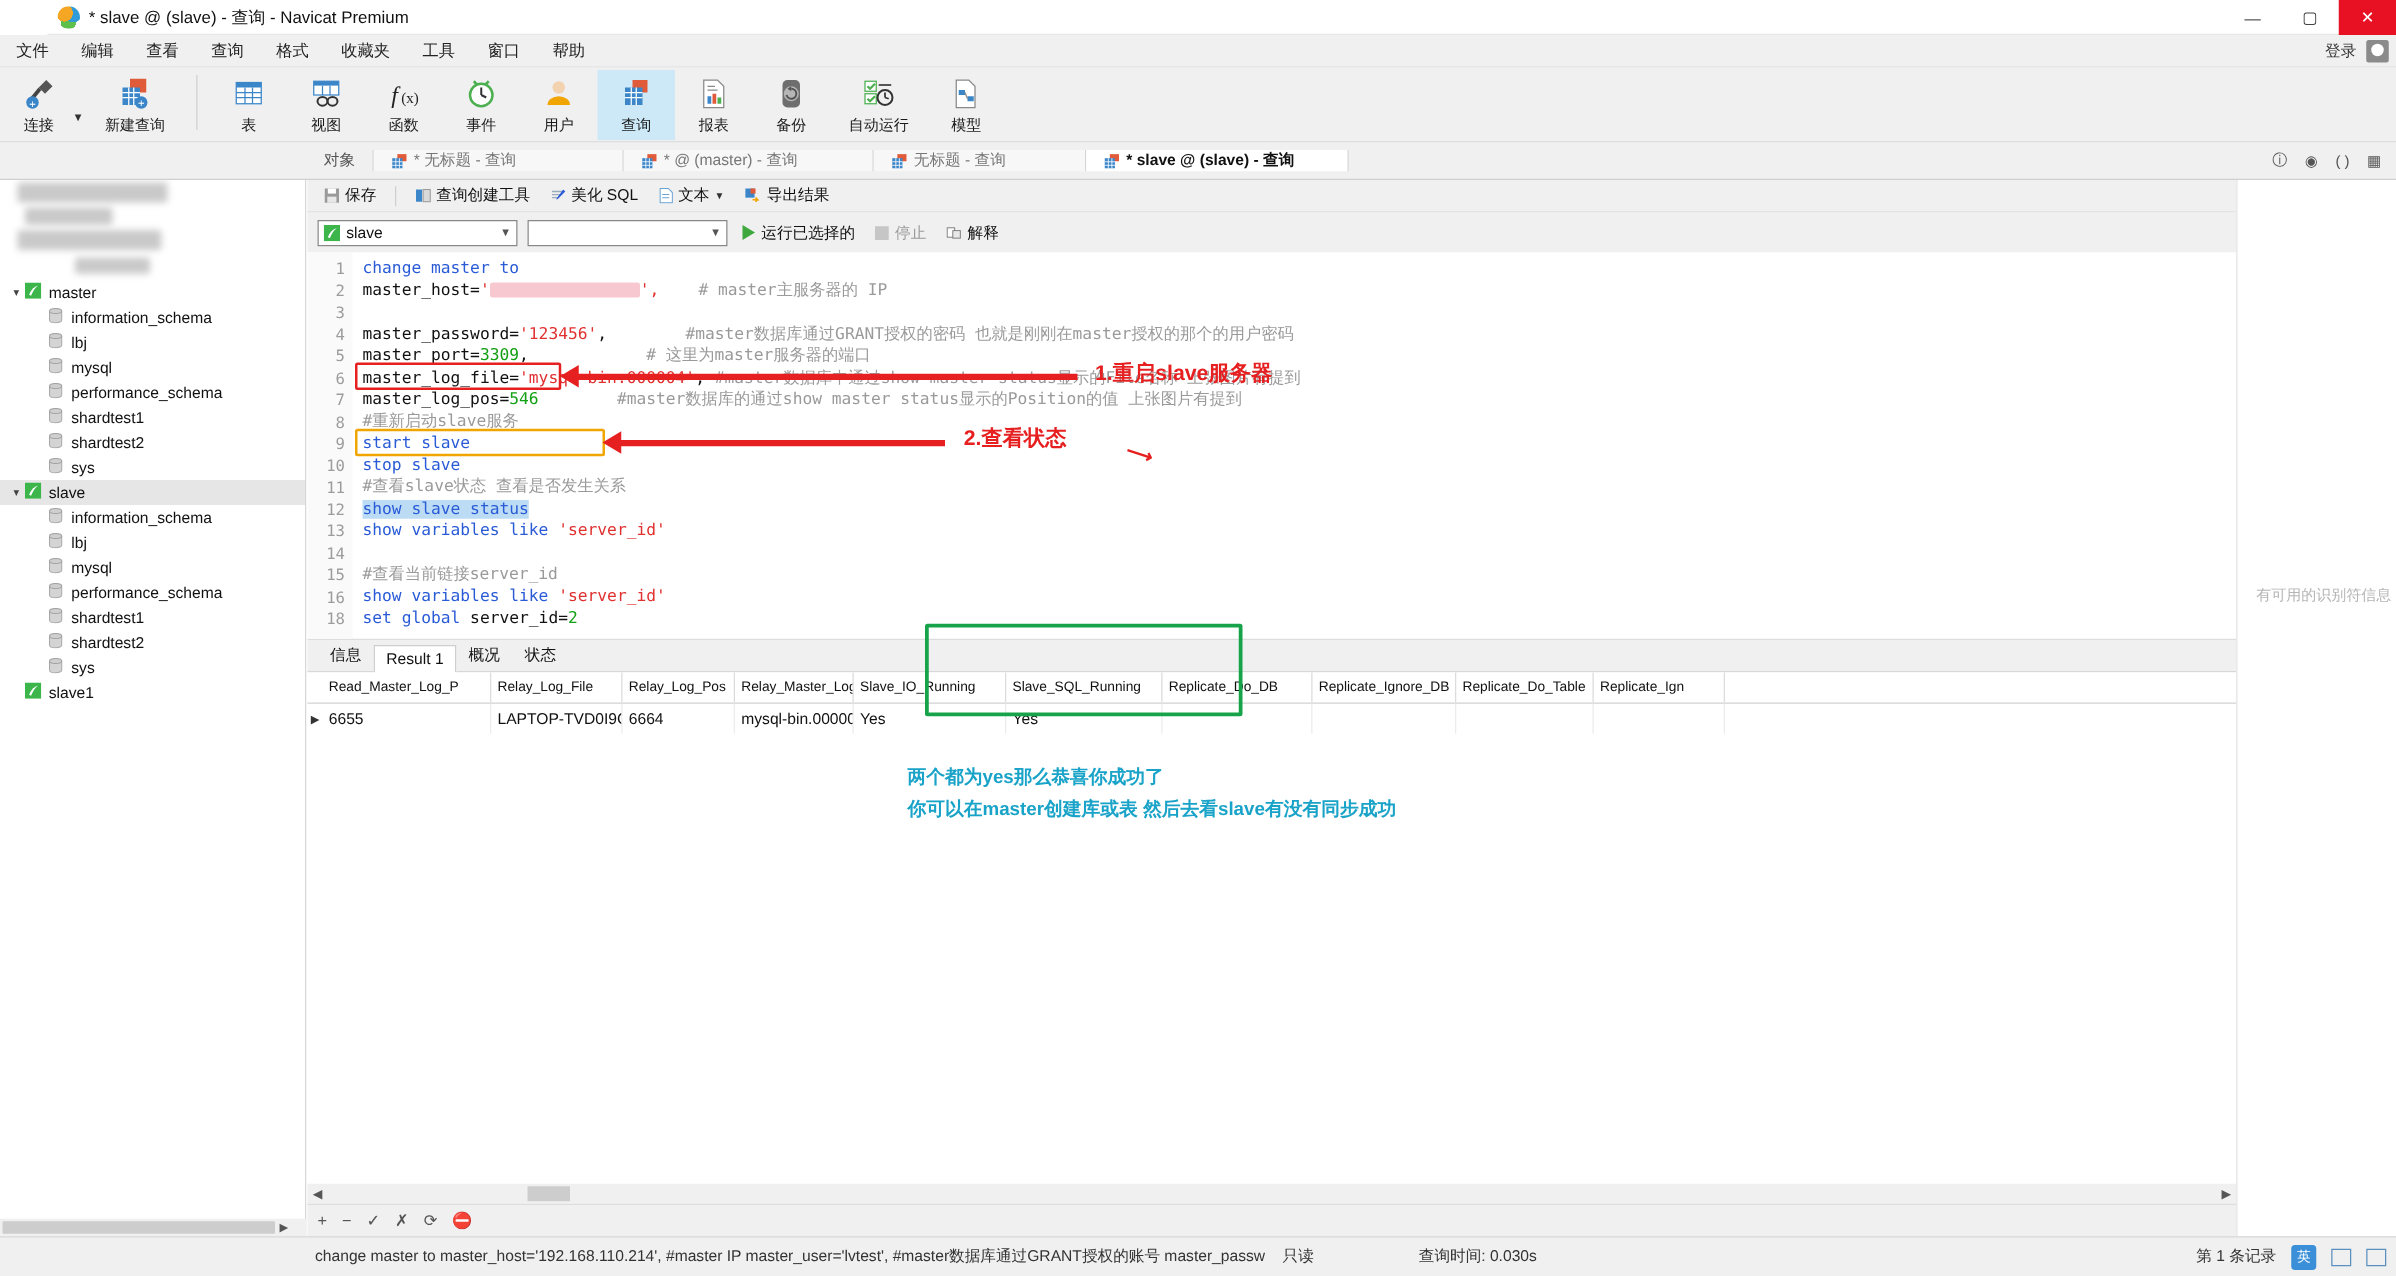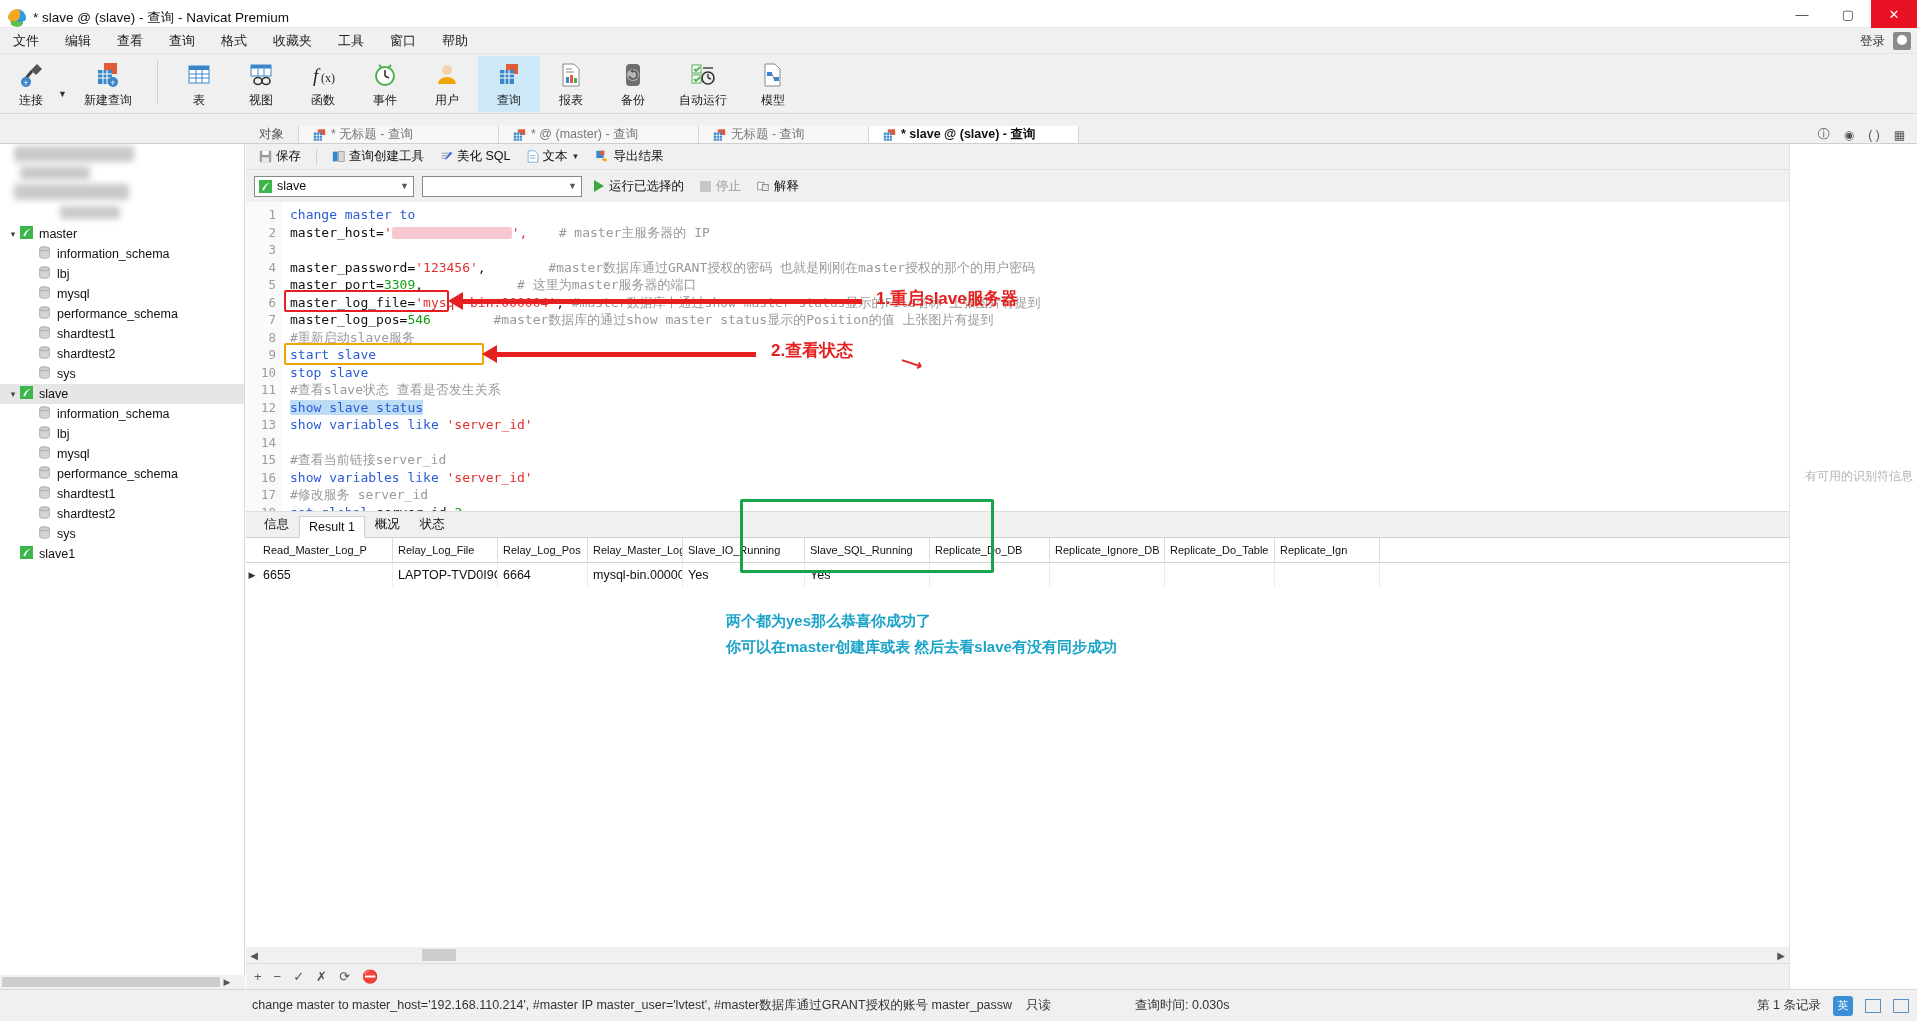--- a/index.html
+++ b/index.html
@@ -5,22 +5,22 @@
   * { box-sizing: border-box; }
   html, body { margin:0; padding:0; }
   body {
     width:1917px; height:1021px;
     font-family:"Liberation Sans","DejaVu Sans",sans-serif;
     font-size:13px; color:#1a1a1a;
     background:#ffffff; overflow:hidden;
     position:relative;
   }
   
-  .titlebar{height:28px;background:#ffffff;display:flex;align-items:flex-end;
-    border-bottom:1px solid #e8e8e8;position:relative;}
+  .titlebar{height:28px;background:#ffffff;display:flex;align-items:center;
+    border-bottom:1px solid #e8e8e8;position:relative;margin-left:38px;}
   .tb-logo{width:18px;height:18px;margin-left:8px;margin-right:7px;border-radius:50%;
     background:
       radial-gradient(circle at 30% 30%, #f5a623 0 38%, transparent 39%),
       radial-gradient(circle at 70% 35%, #2f9bd8 0 38%, transparent 39%),
       radial-gradient(circle at 48% 72%, #5ec04b 0 38%, transparent 39%),
       #ffffff;}
   .tb-title{font-size:13.5px;color:#111;}
   .tb-ctrl{position:absolute;right:0;top:0;height:28px;display:flex;}
   .tb-btn{width:46px;height:28px;display:flex;align-items:center;justify-content:center;
     font-size:13px;color:#444;}
@@ -39,21 +39,21 @@
     border-bottom:1px solid #d7d7d7;padding-top:2px;}
   .tool{width:62px;height:56px;display:flex;flex-direction:column;align-items:center;
     justify-content:flex-start;padding-top:4px;}
   .tool.wide{width:78px;}
   .tool.active{background:#cde8f7;}
   .tool .ic{height:30px;display:flex;align-items:center;justify-content:center;}
   .tool .lb{font-size:12px;color:#1a1a1a;margin-top:2px;white-space:nowrap;}
   .tsep{width:1px;height:44px;background:#d0d0d0;margin:4px 10px 0 10px;}
   .dropcaret{font-size:9px;color:#333;align-self:center;margin:18px 2px 0 -4px;}
   
-  .tabstrip{height:30px;background:#f0f0f0;display:flex;align-items:flex-end;
+  .tabstrip{height:30px;background:#f0f0f0;display:flex;align-items:center;
     border-bottom:1px solid #cfcfcf;position:relative;}
   .tabstrip-left{width:245px;background:#f0f0f0;border-right:1px solid #cfcfcf;}
   .tab{display:flex;align-items:center;gap:5px;padding:0 14px;font-size:12.5px;
     background:#f7f7f7;border-right:1px solid #d5d5d5;color:#777;white-space:nowrap;}
   .tab.obj{color:#555;background:#f0f0f0;border-right:1px solid #d5d5d5;}
   .tab.active{background:#ffffff;color:#111;font-weight:bold;}
   .tab .tico{width:13px;height:12px;display:block;}
   .tabfill{flex:1;background:#f0f0f0;}
   .tab-blank{width:320px;background:#fff;border:1px solid #d5d5d5;border-top:none;border-bottom:none;}
   .tab-right-icons{display:flex;align-items:center;gap:14px;padding:0 12px;background:#f0f0f0;}
@@ -683,21 +683,20 @@
         <div class="eline"><span class="ln">7</span><span class="code"><span class="pl">master_log_pos=</span><span class="num">546</span><span class="cmt">        #master数据库的通过show master status显示的Position的值 上张图片有提到</span></span></div>
         <div class="eline"><span class="ln">8</span><span class="code"><span class="cmt">#重新启动slave服务</span></span></div>
         <div class="eline"><span class="ln">9</span><span class="code"><span class="kw">start slave</span></span></div>
         <div class="eline"><span class="ln">10</span><span class="code"><span class="kw">stop slave</span></span></div>
         <div class="eline"><span class="ln">11</span><span class="code"><span class="cmt">#查看slave状态 查看是否发生关系</span></span></div>
         <div class="eline"><span class="ln">12</span><span class="code"><span class="kw sel-text">show slave status</span></span></div>
         <div class="eline"><span class="ln">13</span><span class="code"><span class="kw">show variables like </span><span class="str">'server_id'</span></span></div>
         <div class="eline"><span class="ln">14</span><span class="code"></span></div>
         <div class="eline"><span class="ln">15</span><span class="code"><span class="cmt">#查看当前链接server_id</span></span></div>
         <div class="eline"><span class="ln">16</span><span class="code"><span class="kw">show variables like </span><span class="str">'server_id'</span></span></div>
-        <div class="eline"><span class="ln">17</span><span class="code"><span class="cmt">#修改服务 server_id</span></span></div>
         <div class="eline"><span class="ln">18</span><span class="code"><span class="kw">set global </span><span class="pl">server_id=</span><span class="num">2</span></span></div>
       </div>
 
     <div class="annbox annred" style="left:38px;top:88px;width:165px;height:22px;"></div>
     <div class="annbox annorange" style="left:38px;top:141px;width:200px;height:22px;"></div>
     <div class="arrow" style="left:216px;top:97px;width:400px;"></div>
     <div class="arrow" style="left:250px;top:150px;width:260px;"></div>
     <div class="anntext" style="left:630px;top:85px;font-size:17px;color:#e62020;">1.重启slave服务器</div>
     <div class="anntext" style="left:525px;top:137px;font-size:17px;color:#e62020;">2.查看状态</div>
     <div class="anntext" style="left:655px;top:152px;font-size:15px;color:#e62020;transform:rotate(18deg);">⟶</div>

